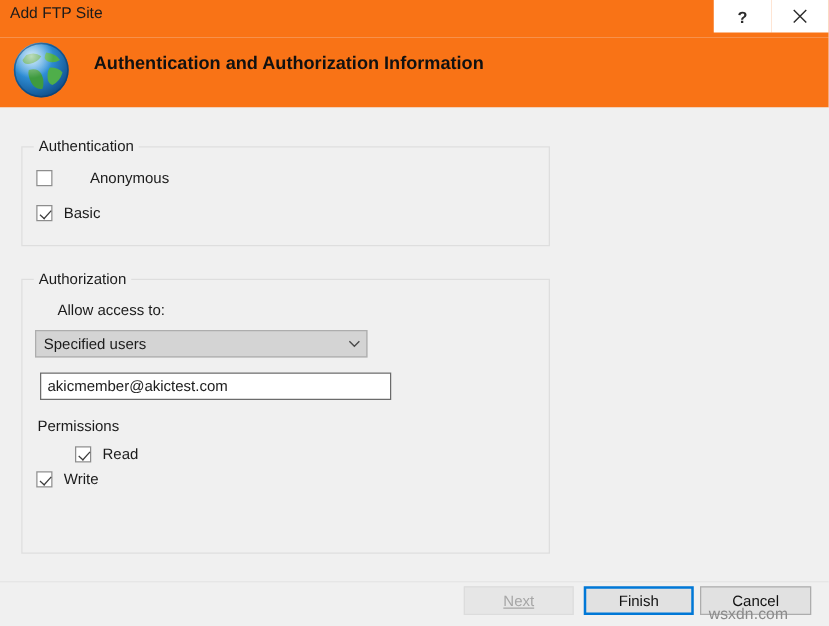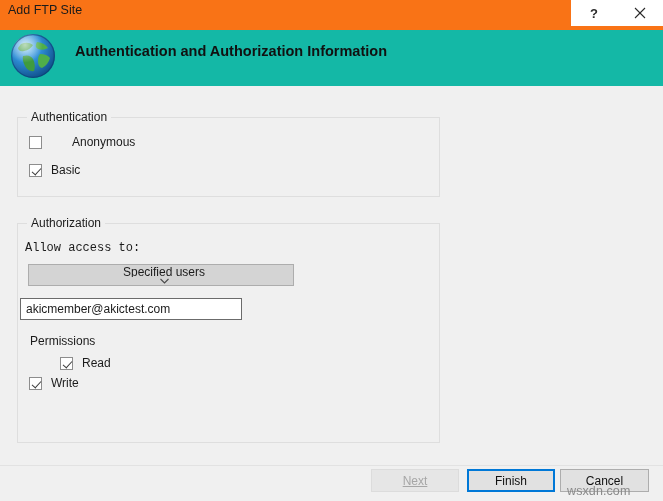--- a/index.html
+++ b/index.html
@@ -55,21 +55,21 @@
   }
   .tb-btn.help { font-weight: bold; font-size: 13px; }
   .tb-btn.close svg { display: block; }
 
   
   .header {
     position: absolute;
     left: 0; top: 30px;
     width: 663px;
     height: 56px;
-    background: #14b8a6;
+    background: #f97316;
   }
   .header-icon {
     position: absolute;
     left: 7px;
     top: 0px;
     width: 52px;
     height: 52px;
   }
   .header-title {
     position: absolute;
@@ -307,32 +307,32 @@
 
     <div class="check-row" style="left:11px; top:45px;">
       <span class="checkbox checked"></span>
       <span class="check-label">Basic</span>
     </div>
   </div>
 
   <div class="groupbox" id="authz-group">
     <span class="group-legend">Authorization</span>
 
-    <span class="plain-label" style="left:7px; top:17px;font-family:Liberation Mono, monospace;">Allow access to:</span>
-
-    <div class="combobox" style="left:10px; top:40px; width:266px; height:22px;flex-direction:column;">
+    <span class="plain-label" style="left:28px; top:17px;">Allow access to:</span>
+
+    <div class="combobox" style="left:10px; top:40px; width:266px; height:22px;">
       <span class="combo-value">Specified users</span>
       <span class="combo-arrow">
         <svg width="11" height="8" viewBox="0 0 11 8">
           <polyline points="1.5,2 5.5,6 9.5,2" fill="none" stroke="#4a4a4a" stroke-width="1.1"></polyline>
         </svg>
       </span>
     </div>
 
-    <input class="textinput" style="left: 2px; top: 74px; width: 222px; height: 22px;" type="text" value="akicmember@akictest.com">
+    <input class="textinput" style="left: 14px; top: 74px; width: 281px; height: 22px;" type="text" value="akicmember@akictest.com">
 
     <span class="plain-label" style="left:12px; top:110px;">Permissions</span>
 
     <div class="check-row" style="left:11px; top:132px;padding-left:31px;">
       <span class="checkbox checked"></span>
       <span class="check-label">Read</span>
     </div>
 
     <div class="check-row" style="left:11px; top:152px;justify-content:center;">
       <span class="checkbox checked"></span>

